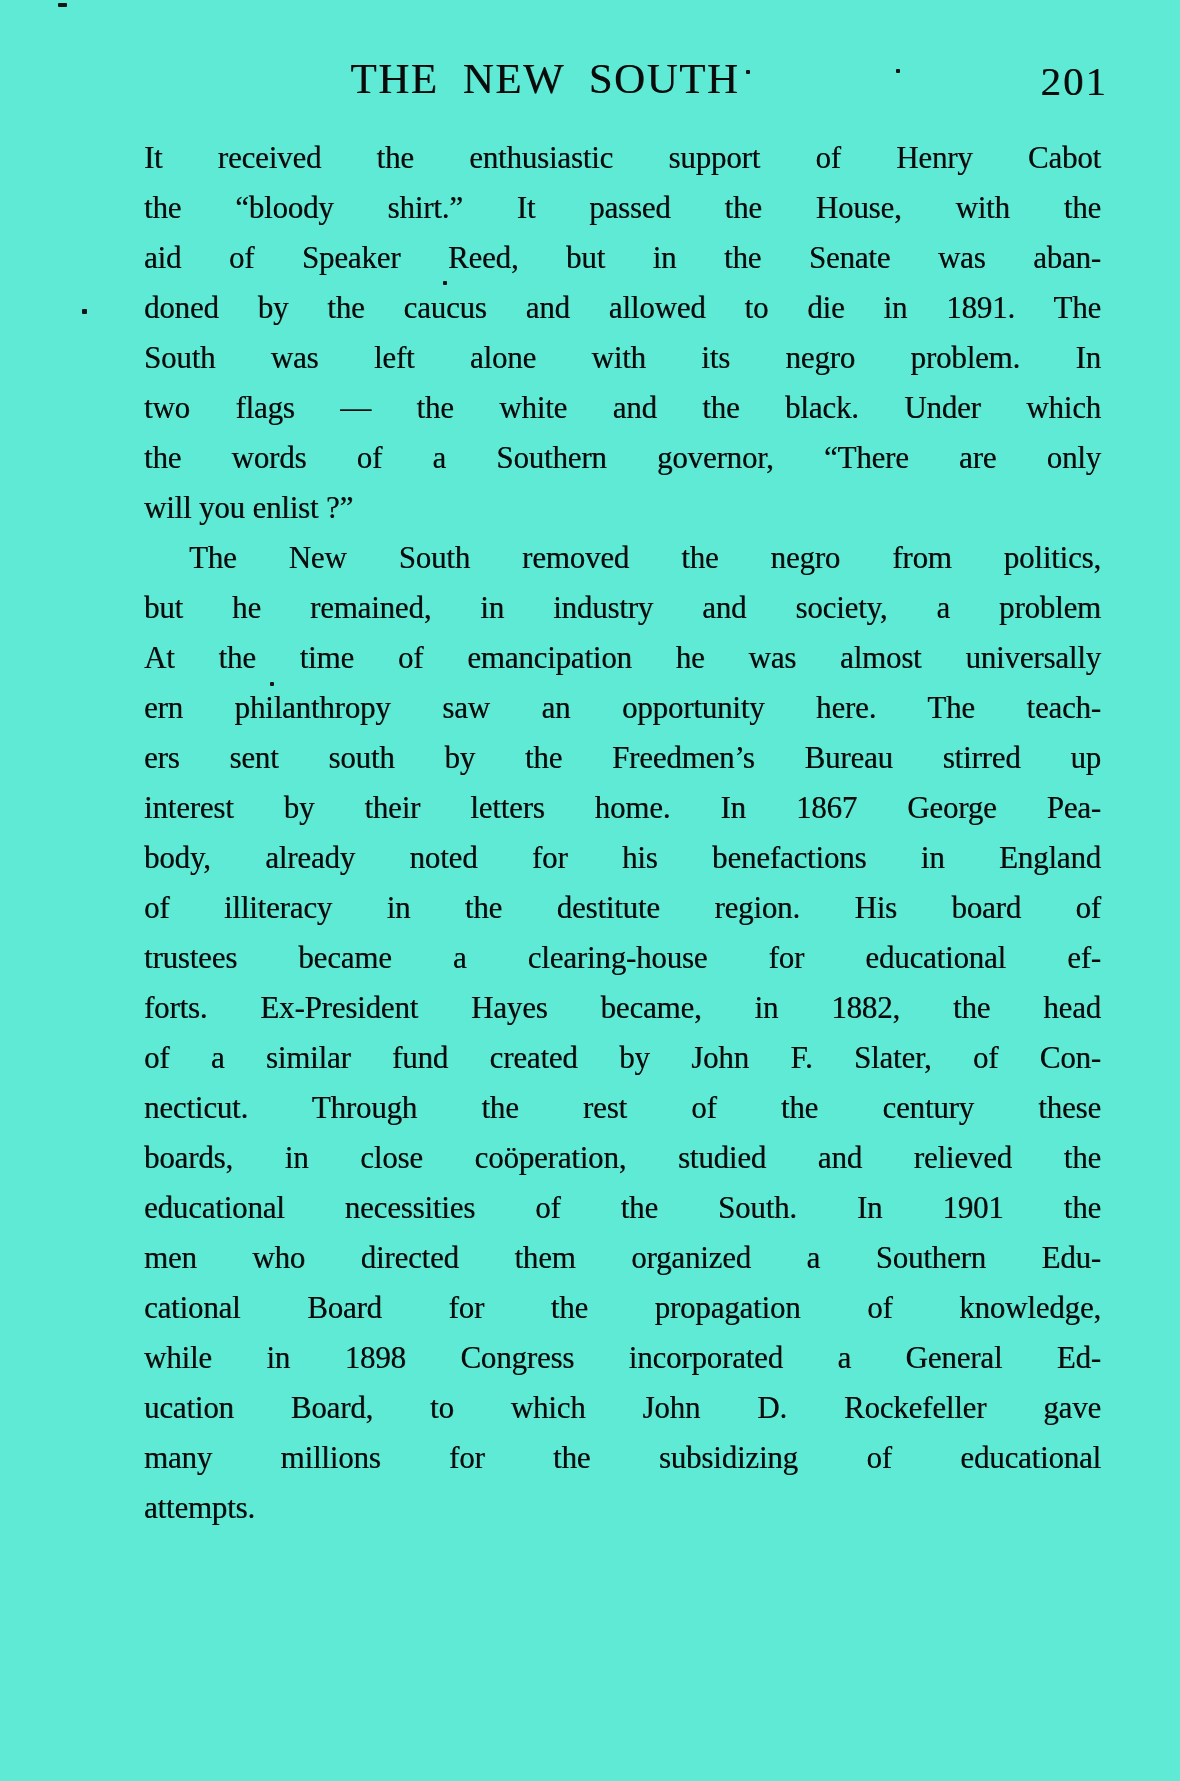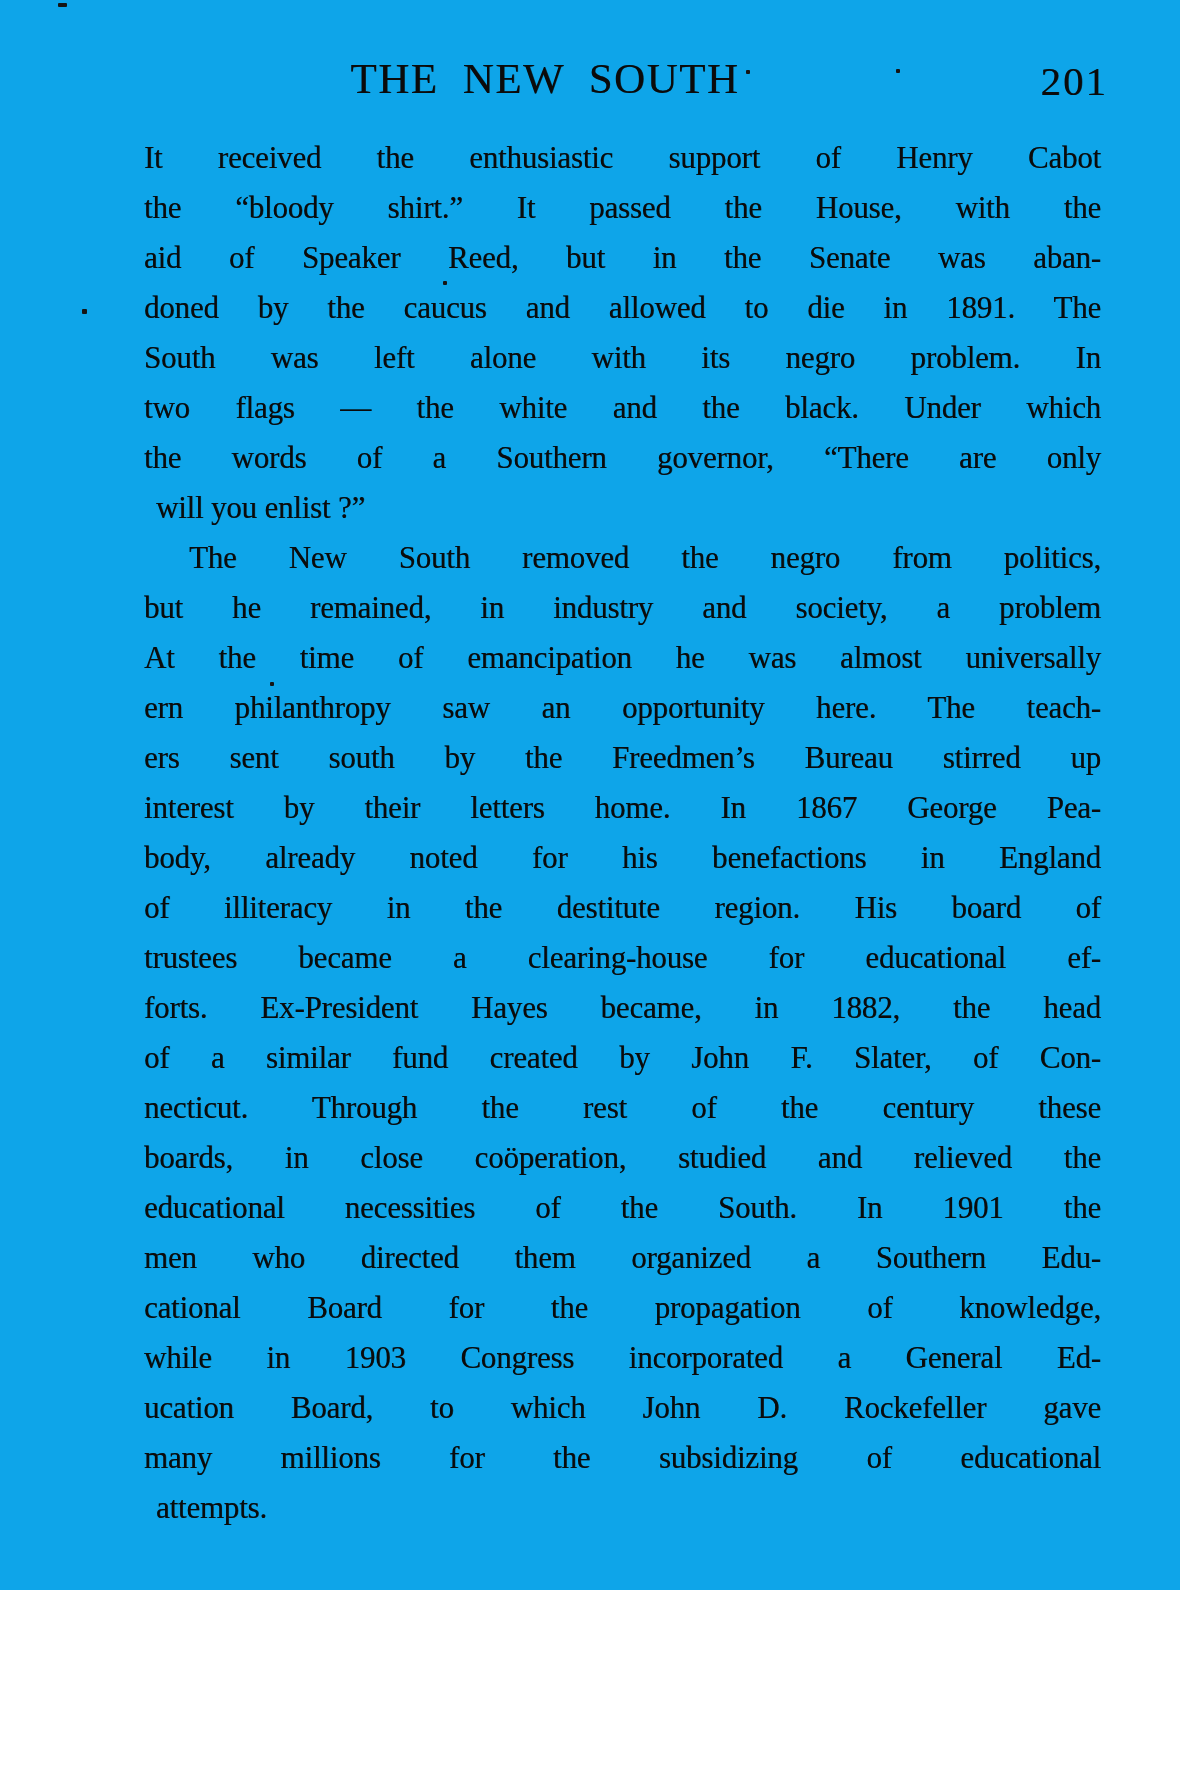--- a/index.html
+++ b/index.html
@@ -3,22 +3,22 @@
 <meta charset="utf-8">
 <style>
   html, body {
     margin: 0;
     padding: 0;
     background: #ffffff;
   }
   .page {
     position: relative;
     width: 1180px;
-    height: 1590px;
-    background: #0ea5e9;
+    height: 1781px;
+    background: #5eead4;
     overflow: hidden;
     font-family: "Liberation Serif", "DejaVu Serif", serif;
     color: #0b0b0b;
   }
   .head-title {
     position: absolute;
     top: 56px;
     left: 545px;
     transform: translateX(-50%);
     font-size: 43px;
@@ -49,21 +49,20 @@
     text-shadow: 0.4px 0.4px 0 rgba(0,0,0,0.55);
   }
   .line {
     text-align: justify;
     text-align-last: justify;
     height: 50px;
     overflow: visible;
   }
   .line.last {
     text-align-last: left;
-    margin-left: 12px;
   }
   .line.indent {
     text-indent: 45px;
   }
   .speck {
     position: absolute;
     background: #151515;
     border-radius: 1px;
   }
   .s1 { left: 58px;  top: 3px;   width: 9px; height: 4px; }
@@ -98,21 +97,21 @@
       <div class="line">body, already noted for his benefactions in England</div>
       <div class="line">of illiteracy in the destitute region. His board of</div>
       <div class="line">trustees became a clearing-house for educational ef-</div>
       <div class="line">forts. Ex-President Hayes became, in 1882, the head</div>
       <div class="line">of a similar fund created by John F. Slater, of Con-</div>
       <div class="line">necticut. Through the rest of the century these</div>
       <div class="line">boards, in close coöperation, studied and relieved the</div>
       <div class="line">educational necessities of the South. In 1901 the</div>
       <div class="line">men who directed them organized a Southern Edu-</div>
       <div class="line">cational Board for the propagation of knowledge,</div>
-      <div class="line">while in 1903 Congress incorporated a General Ed-</div>
+      <div class="line">while in 1898 Congress incorporated a General Ed-</div>
       <div class="line">ucation Board, to which John D. Rockefeller gave</div>
       <div class="line">many millions for the subsidizing of educational</div>
       <div class="line last">attempts.</div>
     </div>
 
   <div class="speck s1"></div>
   <div class="speck s2"></div>
   <div class="speck s3"></div>
   <div class="speck s4"></div>
   <div class="speck s5"></div>

